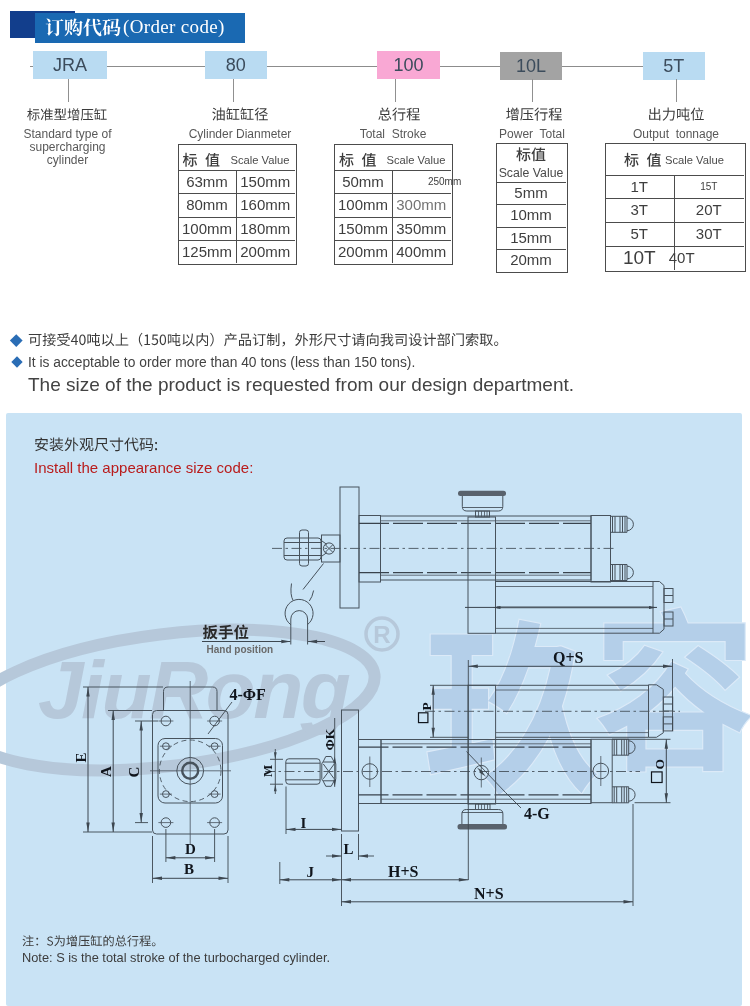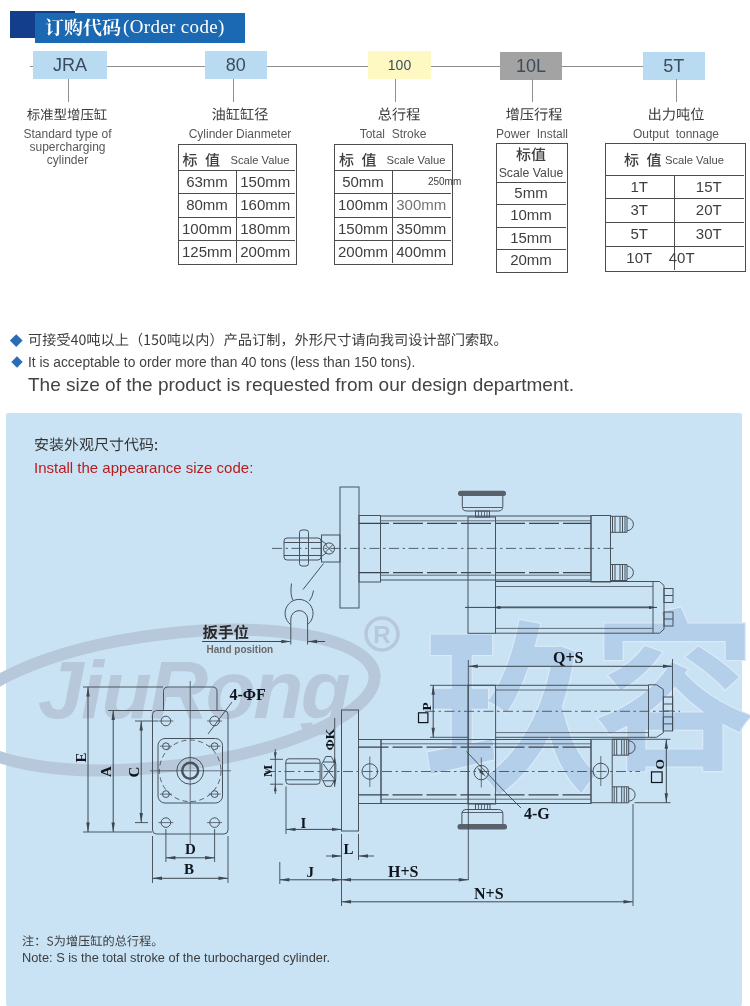--- a/index.html
+++ b/index.html
@@ -2,21 +2,21 @@
 <html><head><meta charset="utf-8"><style>html,body{margin:0;padding:0}body{width:750px;height:1006px;position:relative;background:#fff;font-family:"Liberation Sans",sans-serif;overflow:hidden}.ab{position:absolute}</style></head><body>
 <div class="ab" style="left:10px;top:10.5px;width:64.5px;height:27px;background:#123e8c"></div>
 <div class="ab" style="left:35px;top:13px;width:210px;height:29.5px;background:#1a69b2"></div>
 <svg style="position:absolute;left:0;top:0;overflow:visible" width="1" height="1">
     <path transform="translate(45,34.5)" d="M1.6 -16.0 1.4 -15.9C2.2 -15.0 3.2 -13.7 3.5 -12.5C5.7 -11.1 7.3 -15.3 1.6 -16.0ZM5.4 -9.8C5.8 -9.9 6.0 -10.0 6.1 -10.1L4.6 -11.8L3.7 -10.8H0.7L0.9 -10.3H3.2V-2.3C3.2 -1.8 3.1 -1.7 2.4 -1.2L3.9 1.2C4.1 1.0 4.4 0.8 4.5 0.4C6.2 -1.3 7.5 -2.9 8.2 -3.7L8.1 -3.9L5.4 -2.5ZM16.4 -15.5 15.3 -13.9H6.9L7.1 -13.4H11.7V-1.3C11.7 -1.1 11.6 -0.9 11.3 -0.9C10.8 -0.9 8.6 -1.1 8.6 -1.1V-0.8C9.7 -0.7 10.2 -0.4 10.5 -0.0C10.8 0.3 10.9 0.9 11.0 1.7C13.7 1.5 14.1 0.4 14.1 -1.2V-13.4H18.0C18.3 -13.4 18.5 -13.5 18.6 -13.7C17.8 -14.4 16.4 -15.5 16.4 -15.5Z M20.2 -15.1V-4.1H20.5C21.4 -4.1 21.9 -4.5 21.9 -4.6V-13.8H25.3V-4.5H25.6C26.5 -4.5 27.1 -4.9 27.1 -5.0V-13.6C27.5 -13.7 27.7 -13.8 27.9 -14.0L26.1 -15.4L25.2 -14.3H22.2ZM31.6 -7.4 31.4 -7.4C31.7 -6.6 31.9 -5.7 32.1 -4.8C30.9 -4.7 29.7 -4.6 28.8 -4.6C30.0 -5.9 31.3 -8.0 32.1 -9.5C32.5 -9.5 32.7 -9.7 32.7 -9.9L30.1 -11.0C29.9 -9.2 28.8 -6.0 28.0 -4.8C27.9 -4.6 27.5 -4.5 27.5 -4.5L28.5 -2.3C28.7 -2.4 28.8 -2.6 29.0 -2.8C30.2 -3.3 31.4 -3.8 32.2 -4.2C32.2 -3.8 32.2 -3.3 32.2 -2.9C33.7 -1.3 35.5 -4.6 31.6 -7.4ZM31.9 -15.5 29.0 -16.1C28.7 -13.3 28.0 -10.2 27.2 -8.1L27.5 -8.0C28.5 -9.1 29.4 -10.4 30.1 -12.0H34.8C34.7 -5.4 34.4 -1.7 33.7 -1.0C33.5 -0.8 33.3 -0.7 32.9 -0.7C32.5 -0.7 31.3 -0.8 30.4 -0.9V-0.6C31.3 -0.4 32.0 -0.2 32.3 0.2C32.5 0.5 32.6 1.0 32.6 1.6C33.8 1.6 34.6 1.3 35.3 0.6C36.3 -0.5 36.7 -4.0 36.8 -11.7C37.3 -11.8 37.5 -11.9 37.7 -12.1L35.8 -13.8L34.6 -12.6H30.3C30.6 -13.4 30.9 -14.2 31.2 -15.0C31.6 -15.0 31.8 -15.2 31.9 -15.5ZM25.2 -11.9 22.9 -12.4C22.9 -5.0 23.0 -1.2 19.5 1.4L19.8 1.7C22.3 0.5 23.5 -1.2 24.0 -3.6C24.6 -2.5 25.3 -1.1 25.4 0.1C27.2 1.6 28.8 -2.1 24.1 -4.1C24.4 -6.1 24.4 -8.5 24.5 -11.5C24.9 -11.5 25.1 -11.7 25.2 -11.9Z M51.5 -15.5 51.3 -15.4C52.0 -14.7 52.8 -13.6 53.1 -12.7C55.1 -11.5 56.5 -15.3 51.5 -15.5ZM47.8 -15.8C47.8 -13.7 47.8 -11.7 48.1 -9.7L44.1 -9.3L44.3 -8.8L48.1 -9.2C48.7 -5.2 50.0 -1.7 53.0 0.7C53.9 1.4 55.5 2.2 56.3 1.3C56.7 1.0 56.6 0.4 55.9 -0.7L56.3 -3.9L56.1 -3.9C55.7 -3.1 55.2 -2.1 54.9 -1.6C54.7 -1.2 54.5 -1.2 54.2 -1.5C51.8 -3.2 50.7 -6.1 50.3 -9.5L55.9 -10.1C56.1 -10.1 56.3 -10.3 56.4 -10.5C55.4 -11.2 53.8 -12.0 53.8 -12.0L52.7 -10.3L50.2 -10.0C50.1 -11.6 50.0 -13.3 50.0 -15.0C50.5 -15.0 50.7 -15.3 50.7 -15.5ZM42.5 -16.1C41.6 -12.4 40.0 -8.6 38.3 -6.2L38.6 -6.1C39.5 -6.8 40.4 -7.6 41.3 -8.6V1.7H41.7C42.5 1.7 43.5 1.2 43.5 1.0V-10.1C43.8 -10.2 44.0 -10.3 44.1 -10.5L42.9 -10.9C43.7 -12.0 44.3 -13.3 44.9 -14.8C45.4 -14.7 45.6 -14.9 45.7 -15.1Z M70.7 -5.3 69.7 -3.9H64.8L65.0 -3.3H72.0C72.2 -3.3 72.4 -3.4 72.4 -3.6C71.8 -4.3 70.7 -5.3 70.7 -5.3ZM69.2 -12.8 66.6 -13.3C66.5 -11.9 66.2 -8.8 65.9 -7.0C65.7 -6.9 65.4 -6.8 65.3 -6.6L67.2 -5.5L68.0 -6.4H72.9C72.8 -3.1 72.5 -1.0 72.0 -0.6C71.8 -0.5 71.7 -0.4 71.3 -0.4C70.9 -0.4 69.6 -0.5 68.8 -0.6L68.7 -0.3C69.5 -0.2 70.3 0.1 70.6 0.4C70.9 0.7 71.0 1.2 71.0 1.7C72.1 1.7 72.8 1.5 73.4 1.0C74.3 0.3 74.7 -1.9 74.9 -6.1C75.3 -6.1 75.5 -6.2 75.7 -6.4L73.8 -8.0L72.8 -6.9H72.6C72.9 -9.1 73.2 -12.3 73.3 -14.1C73.7 -14.2 74.0 -14.3 74.1 -14.4L72.0 -16.0L71.2 -15.0H65.2L65.3 -14.4H71.3C71.2 -12.4 71.0 -9.3 70.6 -6.9H67.9C68.2 -8.5 68.4 -10.9 68.5 -12.3C69.0 -12.3 69.2 -12.6 69.2 -12.8ZM61.1 -1.7V-7.9H62.7V-1.7ZM63.7 -15.6 62.6 -14.2H57.6L57.7 -13.6H60.1C59.7 -10.3 58.8 -6.6 57.4 -3.9L57.7 -3.7C58.2 -4.3 58.7 -5.0 59.2 -5.6V0.9H59.5C60.5 0.9 61.1 0.4 61.1 0.3V-1.2H62.7V-0.0H63.0C63.7 -0.0 64.6 -0.4 64.7 -0.6V-7.6C65.0 -7.7 65.3 -7.8 65.4 -8.0L63.5 -9.5L62.5 -8.5H61.3L60.8 -8.6C61.5 -10.2 62.0 -11.9 62.3 -13.6H65.2C65.5 -13.6 65.6 -13.7 65.7 -13.9C64.9 -14.6 63.7 -15.6 63.7 -15.6Z" fill="#ffffff"></path>
   </svg>
 <div class="ab" style="left:123px;top:17.4px;color:#fff;font-family:'Liberation Serif',serif;font-weight:normal;font-size:19px;letter-spacing:0.35px;line-height:1">(Order code)</div>
 <div class="ab" style="left:30px;top:65.8px;width:613px;height:1.4px;background:#8c8c8c"></div>
 <div class="ab" style="left:33px;top:51px;width:74px;height:28px;background:#b9dbf2;color:#3c4c5c;font-size:18px;text-align:center;line-height:28px">JRA</div>
 <div class="ab" style="left:204.5px;top:51px;width:62.5px;height:28px;background:#b9dbf2;color:#3c4c5c;font-size:18px;text-align:center;line-height:28px">80</div>
-<div class="ab" style="left:368px;top:51px;width:63px;height:28px;background:#fef9c3;color:#3c4c5c;font-size:14px;text-align:center;line-height:28px">100</div>
+<div class="ab" style="left:377px;top:51px;width:63px;height:28px;background:#f9a8d4;color:#3c4c5c;font-size:18px;text-align:center;line-height:28px">100</div>
 <div class="ab" style="left:500px;top:51.5px;width:62px;height:28.8px;background:#a3a3a3;color:#3c4c5c;font-size:18px;text-align:center;line-height:28.8px">10L</div>
 <div class="ab" style="left:642.5px;top:51.5px;width:62.5px;height:28.8px;background:#b9dbf2;color:#3c4c5c;font-size:18px;text-align:center;line-height:28.8px">5T</div>
 <div class="ab" style="left:67.5px;top:79px;width:1.2px;height:23px;background:#909090"></div>
 <div class="ab" style="left:233px;top:79px;width:1.2px;height:23px;background:#909090"></div>
 <div class="ab" style="left:395px;top:79px;width:1.2px;height:23px;background:#909090"></div>
 <div class="ab" style="left:531.5px;top:79px;width:1.2px;height:23px;background:#909090"></div>
 <div class="ab" style="left:675.5px;top:79px;width:1.2px;height:23px;background:#909090"></div>
 <svg class="ab" style="left:0;top:0;overflow:visible" width="1" height="1">
     <path transform="translate(26.8,119.5)" d="M6.2 -10.2V-9.3H12.1V-10.2ZM10.4 -4.4C11.1 -3.0 11.7 -1.3 11.9 -0.2L12.8 -0.5C12.6 -1.6 12.0 -3.3 11.3 -4.6ZM6.6 -4.6C6.2 -3.2 5.6 -1.7 4.9 -0.8C5.1 -0.7 5.5 -0.4 5.7 -0.2C6.4 -1.3 7.1 -2.8 7.5 -4.4ZM5.7 -7.0V-6.1H8.5V-0.2C8.5 -0.1 8.5 -0.0 8.3 0.0C8.1 0.0 7.5 0.0 6.8 -0.0C6.9 0.3 7.0 0.7 7.1 1.0C8.0 1.0 8.6 1.0 9.0 0.8C9.4 0.7 9.5 0.3 9.5 -0.2V-6.1H12.8V-7.0ZM2.7 -11.3V-8.4H0.7V-7.5H2.5C2.1 -5.8 1.2 -3.9 0.3 -2.9C0.5 -2.6 0.8 -2.2 0.9 -1.9C1.6 -2.8 2.2 -4.2 2.7 -5.7V1.1H3.7V-5.9C4.2 -5.3 4.7 -4.5 4.9 -4.0L5.5 -4.8C5.3 -5.2 4.1 -6.7 3.7 -7.1V-7.5H5.5V-8.4H3.7V-11.3Z M14.0 -10.3C14.7 -9.3 15.5 -8.0 15.9 -7.2L16.8 -7.7C16.4 -8.5 15.6 -9.7 14.9 -10.7ZM14.0 -0.0 15.1 0.4C15.7 -0.8 16.4 -2.6 17.0 -4.1L16.1 -4.5C15.5 -2.9 14.6 -1.1 14.0 -0.0ZM19.2 -5.3H22.1V-3.5H19.2ZM19.2 -6.2V-8.0H22.1V-6.2ZM21.5 -10.8C21.9 -10.2 22.3 -9.4 22.5 -8.9H19.5C19.8 -9.5 20.1 -10.2 20.3 -10.9L19.4 -11.1C18.7 -9.1 17.6 -7.1 16.2 -5.8C16.4 -5.6 16.8 -5.3 17.0 -5.1C17.4 -5.6 17.9 -6.1 18.3 -6.8V1.1H19.2V0.1H26.2V-0.8H23.0V-2.6H25.6V-3.5H23.0V-5.3H25.6V-6.2H23.0V-8.0H25.9V-8.9H22.6L23.5 -9.3C23.2 -9.8 22.8 -10.6 22.4 -11.2ZM19.2 -2.6H22.1V-0.8H19.2Z M35.3 -10.5V-6.0H36.2V-10.5ZM37.8 -11.2V-5.2C37.8 -5.0 37.8 -5.0 37.5 -4.9C37.3 -4.9 36.7 -4.9 35.9 -5.0C36.1 -4.7 36.2 -4.3 36.2 -4.0C37.2 -4.0 37.9 -4.0 38.3 -4.2C38.7 -4.4 38.8 -4.6 38.8 -5.2V-11.2ZM32.0 -9.8V-8.0H30.3V-8.1V-9.8ZM27.7 -8.0V-7.1H29.3C29.2 -6.2 28.7 -5.3 27.6 -4.6C27.8 -4.4 28.1 -4.0 28.2 -3.9C29.6 -4.7 30.1 -5.9 30.3 -7.1H32.0V-4.2H33.0V-7.1H34.5V-8.0H33.0V-9.8H34.2V-10.7H28.1V-9.8H29.4V-8.1V-8.0ZM33.1 -4.4V-3.0H28.8V-2.0H33.1V-0.3H27.4V0.6H39.6V-0.3H34.1V-2.0H38.2V-3.0H34.1V-4.4Z M46.4 -8.0C46.8 -7.4 47.2 -6.6 47.4 -6.1L48.0 -6.3C47.8 -6.8 47.4 -7.6 47.0 -8.2ZM50.5 -8.2C50.3 -7.6 49.8 -6.8 49.5 -6.2L50.0 -6.0C50.3 -6.5 50.8 -7.3 51.2 -7.9ZM40.7 -1.7 41.1 -0.7C42.2 -1.2 43.5 -1.7 44.8 -2.2L44.6 -3.1L43.3 -2.6V-7.0H44.6V-8.0H43.3V-11.1H42.4V-8.0H40.9V-7.0H42.4V-2.3ZM46.1 -10.9C46.5 -10.4 46.9 -9.7 47.1 -9.3L48.0 -9.7C47.8 -10.1 47.4 -10.8 47.0 -11.2ZM45.2 -9.3V-4.9H52.4V-9.3H50.5C50.9 -9.8 51.3 -10.4 51.6 -10.9L50.6 -11.3C50.4 -10.7 49.9 -9.9 49.5 -9.3ZM46.0 -8.6H48.4V-5.6H46.0ZM49.2 -8.6H51.5V-5.6H49.2ZM46.8 -1.4H50.8V-0.4H46.8ZM46.8 -2.1V-3.3H50.8V-2.1ZM45.9 -4.0V1.0H46.8V0.4H50.8V1.0H51.7V-4.0Z M62.8 -3.6C63.5 -3.0 64.3 -2.1 64.7 -1.5L65.4 -2.1C65.0 -2.7 64.2 -3.5 63.5 -4.1ZM55.1 -10.6V-6.3C55.1 -4.2 55.1 -1.5 54.0 0.5C54.3 0.6 54.7 0.9 54.9 1.1C55.9 -1.0 56.1 -4.1 56.1 -6.3V-9.6H66.4V-10.6ZM60.7 -8.9V-6.0H57.1V-5.1H60.7V-0.5H56.2V0.5H66.4V-0.5H61.7V-5.1H65.7V-6.0H61.7V-8.9Z M68.0 -4.4V0.1L72.3 -0.5V0.3H73.1V-4.4H72.3V-1.3L71.0 -1.2V-5.5H73.4V-6.4H71.0V-8.9H73.2V-9.8H69.5C69.6 -10.3 69.7 -10.8 69.9 -11.3L68.9 -11.5C68.6 -10.0 68.1 -8.5 67.4 -7.6C67.7 -7.5 68.1 -7.2 68.3 -7.1C68.6 -7.6 68.9 -8.2 69.1 -8.9H70.1V-6.4H67.5V-5.5H70.1V-1.1L68.8 -0.9V-4.4ZM73.6 -0.8V0.2H79.9V-0.8H77.1V-9.0H79.6V-10.0H73.7V-9.0H76.1V-0.8Z" fill="#3b3b3b"></path>
   </svg>
@@ -30,21 +30,21 @@
     <path transform="translate(505.6,119.5)" d="M6.6 -8.5C7.0 -7.8 7.4 -7.0 7.6 -6.4L8.2 -6.7C8.1 -7.2 7.7 -8.1 7.2 -8.7ZM10.9 -8.7C10.7 -8.1 10.2 -7.2 9.8 -6.6L10.4 -6.4C10.7 -6.9 11.2 -7.7 11.6 -8.4ZM0.6 -1.8 0.9 -0.8C2.1 -1.2 3.5 -1.8 4.9 -2.4L4.7 -3.3L3.3 -2.8V-7.5H4.7V-8.5H3.3V-11.8H2.3V-8.5H0.8V-7.5H2.3V-2.4ZM6.3 -11.5C6.7 -11.0 7.1 -10.3 7.3 -9.9L8.2 -10.3C8.0 -10.7 7.6 -11.4 7.2 -11.9ZM5.3 -9.9V-5.2H12.9V-9.9H10.9C11.3 -10.4 11.7 -11.0 12.1 -11.6L11.0 -12.0C10.8 -11.3 10.2 -10.5 9.8 -9.9ZM6.2 -9.1H8.7V-5.9H6.2ZM9.5 -9.1H12.0V-5.9H9.5ZM7.0 -1.5H11.2V-0.4H7.0ZM7.0 -2.3V-3.5H11.2V-2.3ZM6.0 -4.3V1.1H7.0V0.4H11.2V1.1H12.2V-4.3Z M23.9 -3.8C24.7 -3.2 25.5 -2.2 25.9 -1.6L26.7 -2.2C26.3 -2.8 25.5 -3.7 24.7 -4.4ZM15.8 -11.2V-6.7C15.8 -4.5 15.7 -1.5 14.7 0.6C14.9 0.7 15.4 1.0 15.5 1.1C16.7 -1.1 16.9 -4.4 16.9 -6.7V-10.2H27.8V-11.2ZM21.7 -9.4V-6.4H17.9V-5.4H21.7V-0.5H16.9V0.5H27.7V-0.5H22.8V-5.4H27.0V-6.4H22.8V-9.4Z M34.6 -11.1V-10.1H41.6V-11.1ZM32.2 -11.9C31.5 -10.9 30.1 -9.6 28.9 -8.8C29.1 -8.6 29.4 -8.2 29.5 -8.0C30.8 -8.9 32.3 -10.3 33.2 -11.5ZM34.0 -7.2V-6.1H38.7V-0.2C38.7 -0.0 38.6 0.1 38.4 0.1C38.1 0.1 37.1 0.1 36.1 0.0C36.3 0.4 36.5 0.8 36.5 1.1C37.9 1.1 38.7 1.1 39.2 0.9C39.6 0.8 39.8 0.4 39.8 -0.2V-6.1H42.0V-7.2ZM32.8 -8.9C31.8 -7.3 30.2 -5.6 28.8 -4.6C29.0 -4.4 29.4 -3.9 29.5 -3.7C30.0 -4.1 30.6 -4.6 31.1 -5.2V1.2H32.2V-6.3C32.8 -7.0 33.3 -7.8 33.8 -8.5Z M50.2 -10.4H54.4V-7.8H50.2ZM49.2 -11.3V-6.9H55.5V-11.3ZM49.0 -3.0V-2.0H51.7V-0.2H48.0V0.8H56.3V-0.2H52.8V-2.0H55.6V-3.0H52.8V-4.7H56.0V-5.6H48.6V-4.7H51.7V-3.0ZM47.7 -11.7C46.7 -11.2 44.8 -10.8 43.2 -10.6C43.3 -10.3 43.5 -10.0 43.5 -9.8C44.2 -9.8 44.9 -10.0 45.6 -10.1V-7.9H43.3V-6.9H45.5C44.9 -5.3 43.9 -3.5 43.0 -2.4C43.2 -2.2 43.4 -1.8 43.6 -1.5C44.3 -2.3 45.0 -3.7 45.6 -5.2V1.1H46.7V-5.0C47.1 -4.4 47.7 -3.6 48.0 -3.3L48.6 -4.1C48.3 -4.4 47.1 -5.7 46.7 -6.0V-6.9H48.4V-7.9H46.7V-10.4C47.3 -10.5 48.0 -10.7 48.5 -10.9Z" fill="#3b3b3b"></path>
   </svg>
 <svg class="ab" style="left:0;top:0;overflow:visible" width="1" height="1">
     <path transform="translate(647.6,119.5)" d="M1.5 -4.8V0.3H11.6V1.1H12.7V-4.8H11.6V-0.8H7.7V-5.7H12.1V-10.6H11.0V-6.8H7.7V-11.9H6.5V-6.8H3.2V-10.6H2.1V-5.7H6.5V-0.8H2.7V-4.8Z M20.0 -11.9V-9.4V-8.8H15.4V-7.7H20.0C19.8 -5.1 18.8 -1.9 15.0 0.4C15.2 0.5 15.6 0.9 15.8 1.2C19.9 -1.3 20.9 -4.8 21.1 -7.7H25.9C25.7 -2.7 25.3 -0.7 24.8 -0.2C24.7 -0.0 24.5 0.0 24.2 0.0C23.8 0.0 22.9 -0.0 21.9 -0.1C22.2 0.2 22.3 0.7 22.3 1.0C23.2 1.0 24.1 1.1 24.6 1.0C25.1 1.0 25.5 0.9 25.8 0.4C26.4 -0.3 26.7 -2.4 27.1 -8.3C27.1 -8.4 27.1 -8.8 27.1 -8.8H21.1V-9.4V-11.9Z M34.1 -7.7V-2.7H37.1V-0.9C37.1 0.3 37.2 0.6 37.6 0.8C37.9 1.0 38.3 1.1 38.7 1.1C39.0 1.1 39.8 1.1 40.1 1.1C40.4 1.1 40.9 1.0 41.2 1.0C41.5 0.9 41.7 0.7 41.8 0.4C41.9 0.1 42.0 -0.6 42.1 -1.1C41.7 -1.2 41.3 -1.4 41.1 -1.6C41.1 -1.0 41.0 -0.5 41.0 -0.3C40.9 -0.1 40.8 0.0 40.6 0.0C40.5 0.1 40.2 0.1 40.0 0.1C39.7 0.1 39.1 0.1 38.9 0.1C38.7 0.1 38.5 0.1 38.4 0.0C38.2 -0.1 38.1 -0.3 38.1 -0.8V-2.7H40.1V-1.9H41.1V-7.7H40.1V-3.7H38.1V-9.0H41.9V-10.0H38.1V-11.9H37.1V-10.0H33.6V-9.0H37.1V-3.7H35.1V-7.7ZM29.5 -10.6V-1.3H30.4V-2.6H33.0V-10.6ZM30.4 -9.6H32.0V-3.6H30.4Z M47.8 -9.3V-8.3H55.6V-9.3ZM48.8 -7.2C49.2 -5.3 49.6 -2.6 49.7 -1.1L50.8 -1.4C50.7 -2.9 50.2 -5.5 49.7 -7.5ZM50.7 -11.8C51.0 -11.0 51.2 -10.1 51.4 -9.5L52.4 -9.8C52.3 -10.4 52.0 -11.3 51.7 -12.0ZM47.2 -0.5V0.5H56.2V-0.5H53.2C53.7 -2.4 54.3 -5.2 54.7 -7.4L53.6 -7.6C53.3 -5.4 52.8 -2.4 52.2 -0.5ZM46.7 -11.9C45.9 -9.7 44.5 -7.6 43.1 -6.2C43.3 -6.0 43.6 -5.4 43.8 -5.2C44.2 -5.7 44.7 -6.2 45.2 -6.9V1.1H46.2V-8.5C46.8 -9.5 47.3 -10.5 47.7 -11.6Z" fill="#3b3b3b"></path>
   </svg>
 <div class="ab" style="left:-82.5px;top:127px;width:300px;text-align:center;font-size:12px;color:#585858;white-space:pre">Standard type of</div>
 <div class="ab" style="left:-82.5px;top:140px;width:300px;text-align:center;font-size:12px;color:#585858;white-space:pre">supercharging</div>
 <div class="ab" style="left:-82.5px;top:153px;width:300px;text-align:center;font-size:12px;color:#585858;white-space:pre">cylinder</div>
 <div class="ab" style="left:90px;top:127px;width:300px;text-align:center;font-size:12px;color:#585858;white-space:pre">Cylinder Dianmeter</div>
 <div class="ab" style="left:243px;top:127px;width:300px;text-align:center;font-size:12px;color:#585858;white-space:pre">Total  Stroke</div>
-<div class="ab" style="left:382px;top:127px;width:300px;text-align:center;font-size:12px;color:#585858;white-space:pre">Power  Install</div>
+<div class="ab" style="left:382px;top:127px;width:300px;text-align:center;font-size:12px;color:#585858;white-space:pre">Power  Total</div>
 <div class="ab" style="left:526px;top:127px;width:300px;text-align:center;font-size:12px;color:#585858;white-space:pre">Output  tonnage</div>
 <div class="ab" style="left:178px;top:143.5px;width:116.5px;height:119.7px;border:1.1px solid #4c4c4c"></div>
 <div class="ab" style="left:178px;top:170.0px;width:116.5px;height:1.1px;background:#4c4c4c"></div>
 <div class="ab" style="left:178px;top:193.3px;width:116.5px;height:1.1px;background:#4c4c4c"></div>
 <div class="ab" style="left:178px;top:216.6px;width:116.5px;height:1.1px;background:#4c4c4c"></div>
 <div class="ab" style="left:178px;top:239.9px;width:116.5px;height:1.1px;background:#4c4c4c"></div>
 <div class="ab" style="left:236px;top:170.0px;width:1.4px;height:93.2px;background:#4c4c4c"></div>
 <svg class="ab" style="left:0;top:0;overflow:visible" width="1" height="1">
     <path transform="translate(182.5,165.5)" d="M7.0 -11.6V-10.3H13.6V-11.6ZM11.6 -4.8C12.3 -3.3 13.0 -1.3 13.2 -0.1L14.5 -0.6C14.2 -1.8 13.5 -3.7 12.8 -5.2ZM7.2 -5.1C6.8 -3.6 6.2 -1.9 5.4 -0.9C5.7 -0.7 6.2 -0.4 6.5 -0.1C7.3 -1.3 8.0 -3.1 8.5 -4.9ZM6.3 -8.0V-6.7H9.4V-0.5C9.4 -0.3 9.4 -0.3 9.2 -0.3C8.9 -0.2 8.3 -0.2 7.6 -0.3C7.8 0.2 7.9 0.8 8.0 1.2C9.0 1.2 9.8 1.2 10.2 0.9C10.7 0.7 10.9 0.3 10.9 -0.5V-6.7H14.4V-8.0ZM2.9 -12.7V-9.6H0.6V-8.2H2.5C2.1 -6.5 1.2 -4.4 0.3 -3.3C0.6 -2.9 0.9 -2.3 1.1 -1.9C1.7 -2.8 2.4 -4.2 2.9 -5.7V1.2H4.2V-6.3C4.7 -5.6 5.2 -4.8 5.5 -4.3L6.3 -5.4C6.0 -5.8 4.7 -7.4 4.2 -7.9V-8.2H6.1V-9.6H4.2V-12.7Z M31.4 -12.6C31.4 -12.2 31.3 -11.7 31.2 -11.2H27.5V-10.0H31.0L30.8 -8.7H28.2V-0.3H26.8V0.9H36.9V-0.3H35.7V-8.7H32.1L32.4 -10.0H36.5V-11.2H32.6L32.9 -12.6ZM29.5 -0.3V-1.4H34.4V-0.3ZM29.5 -5.6H34.4V-4.5H29.5ZM29.5 -6.6V-7.6H34.4V-6.6ZM29.5 -3.5H34.4V-2.4H29.5ZM26.3 -12.6C25.5 -10.4 24.2 -8.2 22.9 -6.8C23.1 -6.5 23.5 -5.7 23.7 -5.4C24.0 -5.8 24.4 -6.2 24.8 -6.7V1.3H26.1V-8.9C26.7 -9.9 27.2 -11.1 27.6 -12.2Z" fill="#3e3e3e"></path>
   </svg>
@@ -79,26 +79,26 @@
 <div class="ab" style="left:604.5px;top:174.5px;width:139px;height:1.1px;background:#4c4c4c"></div>
 <div class="ab" style="left:604.5px;top:198.3px;width:139px;height:1.1px;background:#4c4c4c"></div>
 <div class="ab" style="left:604.5px;top:222.1px;width:139px;height:1.1px;background:#4c4c4c"></div>
 <div class="ab" style="left:604.5px;top:245.9px;width:139px;height:1.1px;background:#4c4c4c"></div>
 <div class="ab" style="left:674px;top:174.5px;width:1.4px;height:95.2px;background:#4c4c4c"></div>
 <svg class="ab" style="left:0;top:0;overflow:visible" width="1" height="1">
     <path transform="translate(624,165.5)" d="M7.0 -11.6V-10.3H13.6V-11.6ZM11.6 -4.8C12.3 -3.3 13.0 -1.3 13.2 -0.1L14.5 -0.6C14.2 -1.8 13.5 -3.7 12.8 -5.2ZM7.2 -5.1C6.8 -3.6 6.2 -1.9 5.4 -0.9C5.7 -0.7 6.2 -0.4 6.5 -0.1C7.3 -1.3 8.0 -3.1 8.5 -4.9ZM6.3 -8.0V-6.7H9.4V-0.5C9.4 -0.3 9.4 -0.3 9.2 -0.3C8.9 -0.2 8.3 -0.2 7.6 -0.3C7.8 0.2 7.9 0.8 8.0 1.2C9.0 1.2 9.8 1.2 10.2 0.9C10.7 0.7 10.9 0.3 10.9 -0.5V-6.7H14.4V-8.0ZM2.9 -12.7V-9.6H0.6V-8.2H2.5C2.1 -6.5 1.2 -4.4 0.3 -3.3C0.6 -2.9 0.9 -2.3 1.1 -1.9C1.7 -2.8 2.4 -4.2 2.9 -5.7V1.2H4.2V-6.3C4.7 -5.6 5.2 -4.8 5.5 -4.3L6.3 -5.4C6.0 -5.8 4.7 -7.4 4.2 -7.9V-8.2H6.1V-9.6H4.2V-12.7Z M31.4 -12.6C31.4 -12.2 31.3 -11.7 31.2 -11.2H27.5V-10.0H31.0L30.8 -8.7H28.2V-0.3H26.8V0.9H36.9V-0.3H35.7V-8.7H32.1L32.4 -10.0H36.5V-11.2H32.6L32.9 -12.6ZM29.5 -0.3V-1.4H34.4V-0.3ZM29.5 -5.6H34.4V-4.5H29.5ZM29.5 -6.6V-7.6H34.4V-6.6ZM29.5 -3.5H34.4V-2.4H29.5ZM26.3 -12.6C25.5 -10.4 24.2 -8.2 22.9 -6.8C23.1 -6.5 23.5 -5.7 23.7 -5.4C24.0 -5.8 24.4 -6.2 24.8 -6.7V1.3H26.1V-8.9C26.7 -9.9 27.2 -11.1 27.6 -12.2Z" fill="#3e3e3e"></path>
   </svg>
 <div class="ab" style="left:665px;top:154.0px;font-size:11.2px;color:#4a4a4a">Scale Value</div>
 <div class="ab" style="left:599.25px;top:174.5px;width:80px;height:23.8px;text-align:center;line-height:23.8px;font-size:15px;color:#3e3e3e">1T</div>
-<div class="ab" style="left:668.75px;top:174.5px;width:80px;height:23.8px;text-align:center;line-height:23.8px;font-size:15px;color:#3e3e3e">15T</div>
+<div class="ab" style="left:668.75px;top:174.5px;width:80px;height:23.8px;text-align:center;line-height:23.8px;font-size:10px;color:#3e3e3e">15T</div>
 <div class="ab" style="left:599.25px;top:198.3px;width:80px;height:23.8px;text-align:center;line-height:23.8px;font-size:15px;color:#3e3e3e">3T</div>
 <div class="ab" style="left:668.75px;top:198.3px;width:80px;height:23.8px;text-align:center;line-height:23.8px;font-size:15px;color:#3e3e3e">20T</div>
 <div class="ab" style="left:599.25px;top:222.1px;width:80px;height:23.8px;text-align:center;line-height:23.8px;font-size:15px;color:#3e3e3e">5T</div>
 <div class="ab" style="left:668.75px;top:222.1px;width:80px;height:23.8px;text-align:center;line-height:23.8px;font-size:15px;color:#3e3e3e">30T</div>
-<div class="ab" style="left:599.25px;top:245.9px;width:80px;height:19px;text-align:center;line-height:23.8px;font-size:15px;color:#3e3e3e">10T</div>
+<div class="ab" style="left:599.25px;top:245.9px;width:80px;height:19px;text-align:center;line-height:23.8px;font-size:19px;color:#3e3e3e">10T</div>
 <div class="ab" style="left:668.75px;top:245.9px;width:80px;height:23.8px;text-align:left;line-height:23.8px;font-size:15px;color:#3e3e3e">40T</div>
 <div class="ab" style="left:496px;top:143px;width:70px;height:128.2px;border:1.1px solid #4c4c4c"></div>
 <div class="ab" style="left:496px;top:182.0px;width:70px;height:1.1px;background:#4c4c4c"></div>
 <div class="ab" style="left:496px;top:204.3px;width:70px;height:1.1px;background:#4c4c4c"></div>
 <div class="ab" style="left:496px;top:226.6px;width:70px;height:1.1px;background:#4c4c4c"></div>
 <div class="ab" style="left:496px;top:248.9px;width:70px;height:1.1px;background:#4c4c4c"></div>
 <svg class="ab" style="left:0;top:0;overflow:visible" width="1" height="1">
     <path transform="translate(516.0,160)" d="M7.0 -11.6V-10.3H13.6V-11.6ZM11.6 -4.8C12.3 -3.3 13.0 -1.3 13.2 -0.1L14.5 -0.6C14.2 -1.8 13.5 -3.7 12.8 -5.2ZM7.2 -5.1C6.8 -3.6 6.2 -1.9 5.4 -0.9C5.7 -0.7 6.2 -0.4 6.5 -0.1C7.3 -1.3 8.0 -3.1 8.5 -4.9ZM6.3 -8.0V-6.7H9.4V-0.5C9.4 -0.3 9.4 -0.3 9.2 -0.3C8.9 -0.2 8.3 -0.2 7.6 -0.3C7.8 0.2 7.9 0.8 8.0 1.2C9.0 1.2 9.8 1.2 10.2 0.9C10.7 0.7 10.9 0.3 10.9 -0.5V-6.7H14.4V-8.0ZM2.9 -12.7V-9.6H0.6V-8.2H2.5C2.1 -6.5 1.2 -4.4 0.3 -3.3C0.6 -2.9 0.9 -2.3 1.1 -1.9C1.7 -2.8 2.4 -4.2 2.9 -5.7V1.2H4.2V-6.3C4.7 -5.6 5.2 -4.8 5.5 -4.3L6.3 -5.4C6.0 -5.8 4.7 -7.4 4.2 -7.9V-8.2H6.1V-9.6H4.2V-12.7Z M23.9 -12.6C23.9 -12.2 23.8 -11.7 23.7 -11.2H20.0V-10.0H23.5L23.3 -8.7H20.7V-0.3H19.3V0.9H29.4V-0.3H28.2V-8.7H24.6L24.9 -10.0H29.0V-11.2H25.1L25.4 -12.6ZM22.0 -0.3V-1.4H26.9V-0.3ZM22.0 -5.6H26.9V-4.5H22.0ZM22.0 -6.6V-7.6H26.9V-6.6ZM22.0 -3.5H26.9V-2.4H22.0ZM18.8 -12.6C18.0 -10.4 16.7 -8.2 15.4 -6.8C15.6 -6.5 16.0 -5.7 16.2 -5.4C16.5 -5.8 16.9 -6.2 17.2 -6.7V1.3H18.6V-8.9C19.2 -9.9 19.7 -11.1 20.1 -12.2Z" fill="#3e3e3e"></path>
   </svg>
 <div class="ab" style="left:496px;top:166px;width:70px;text-align:center;font-size:12.3px;color:#4a4a4a">Scale Value</div>

